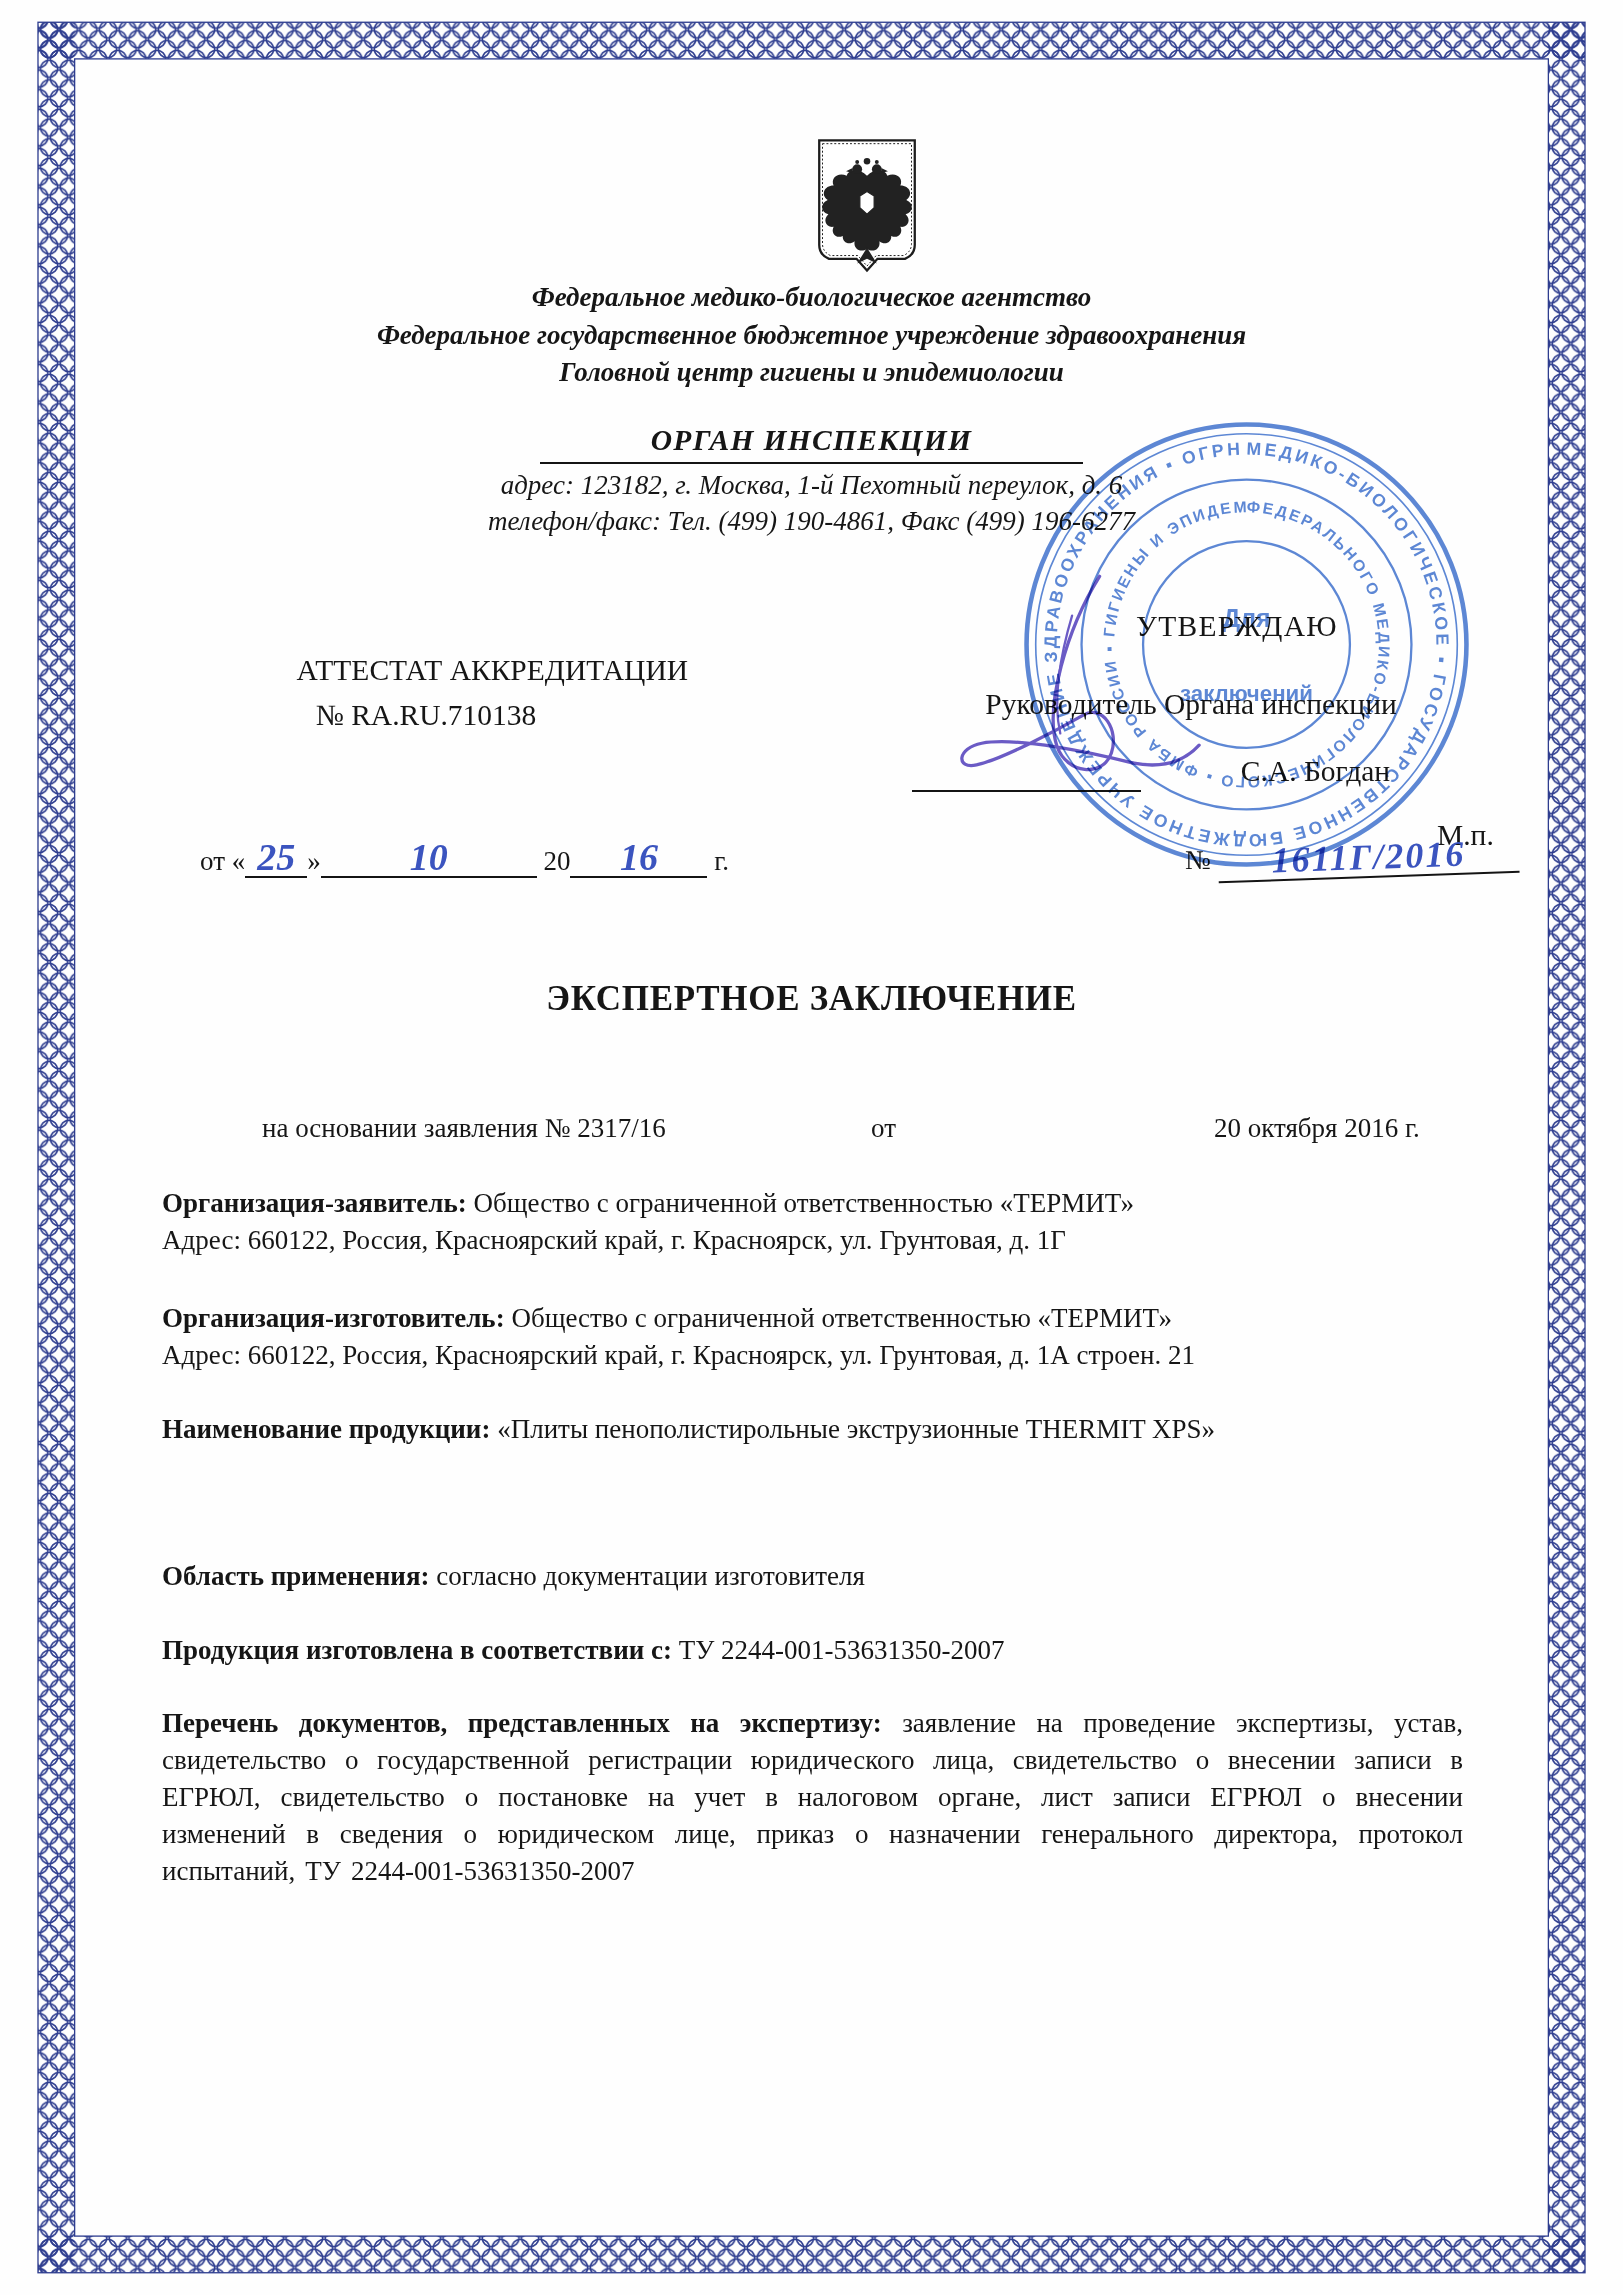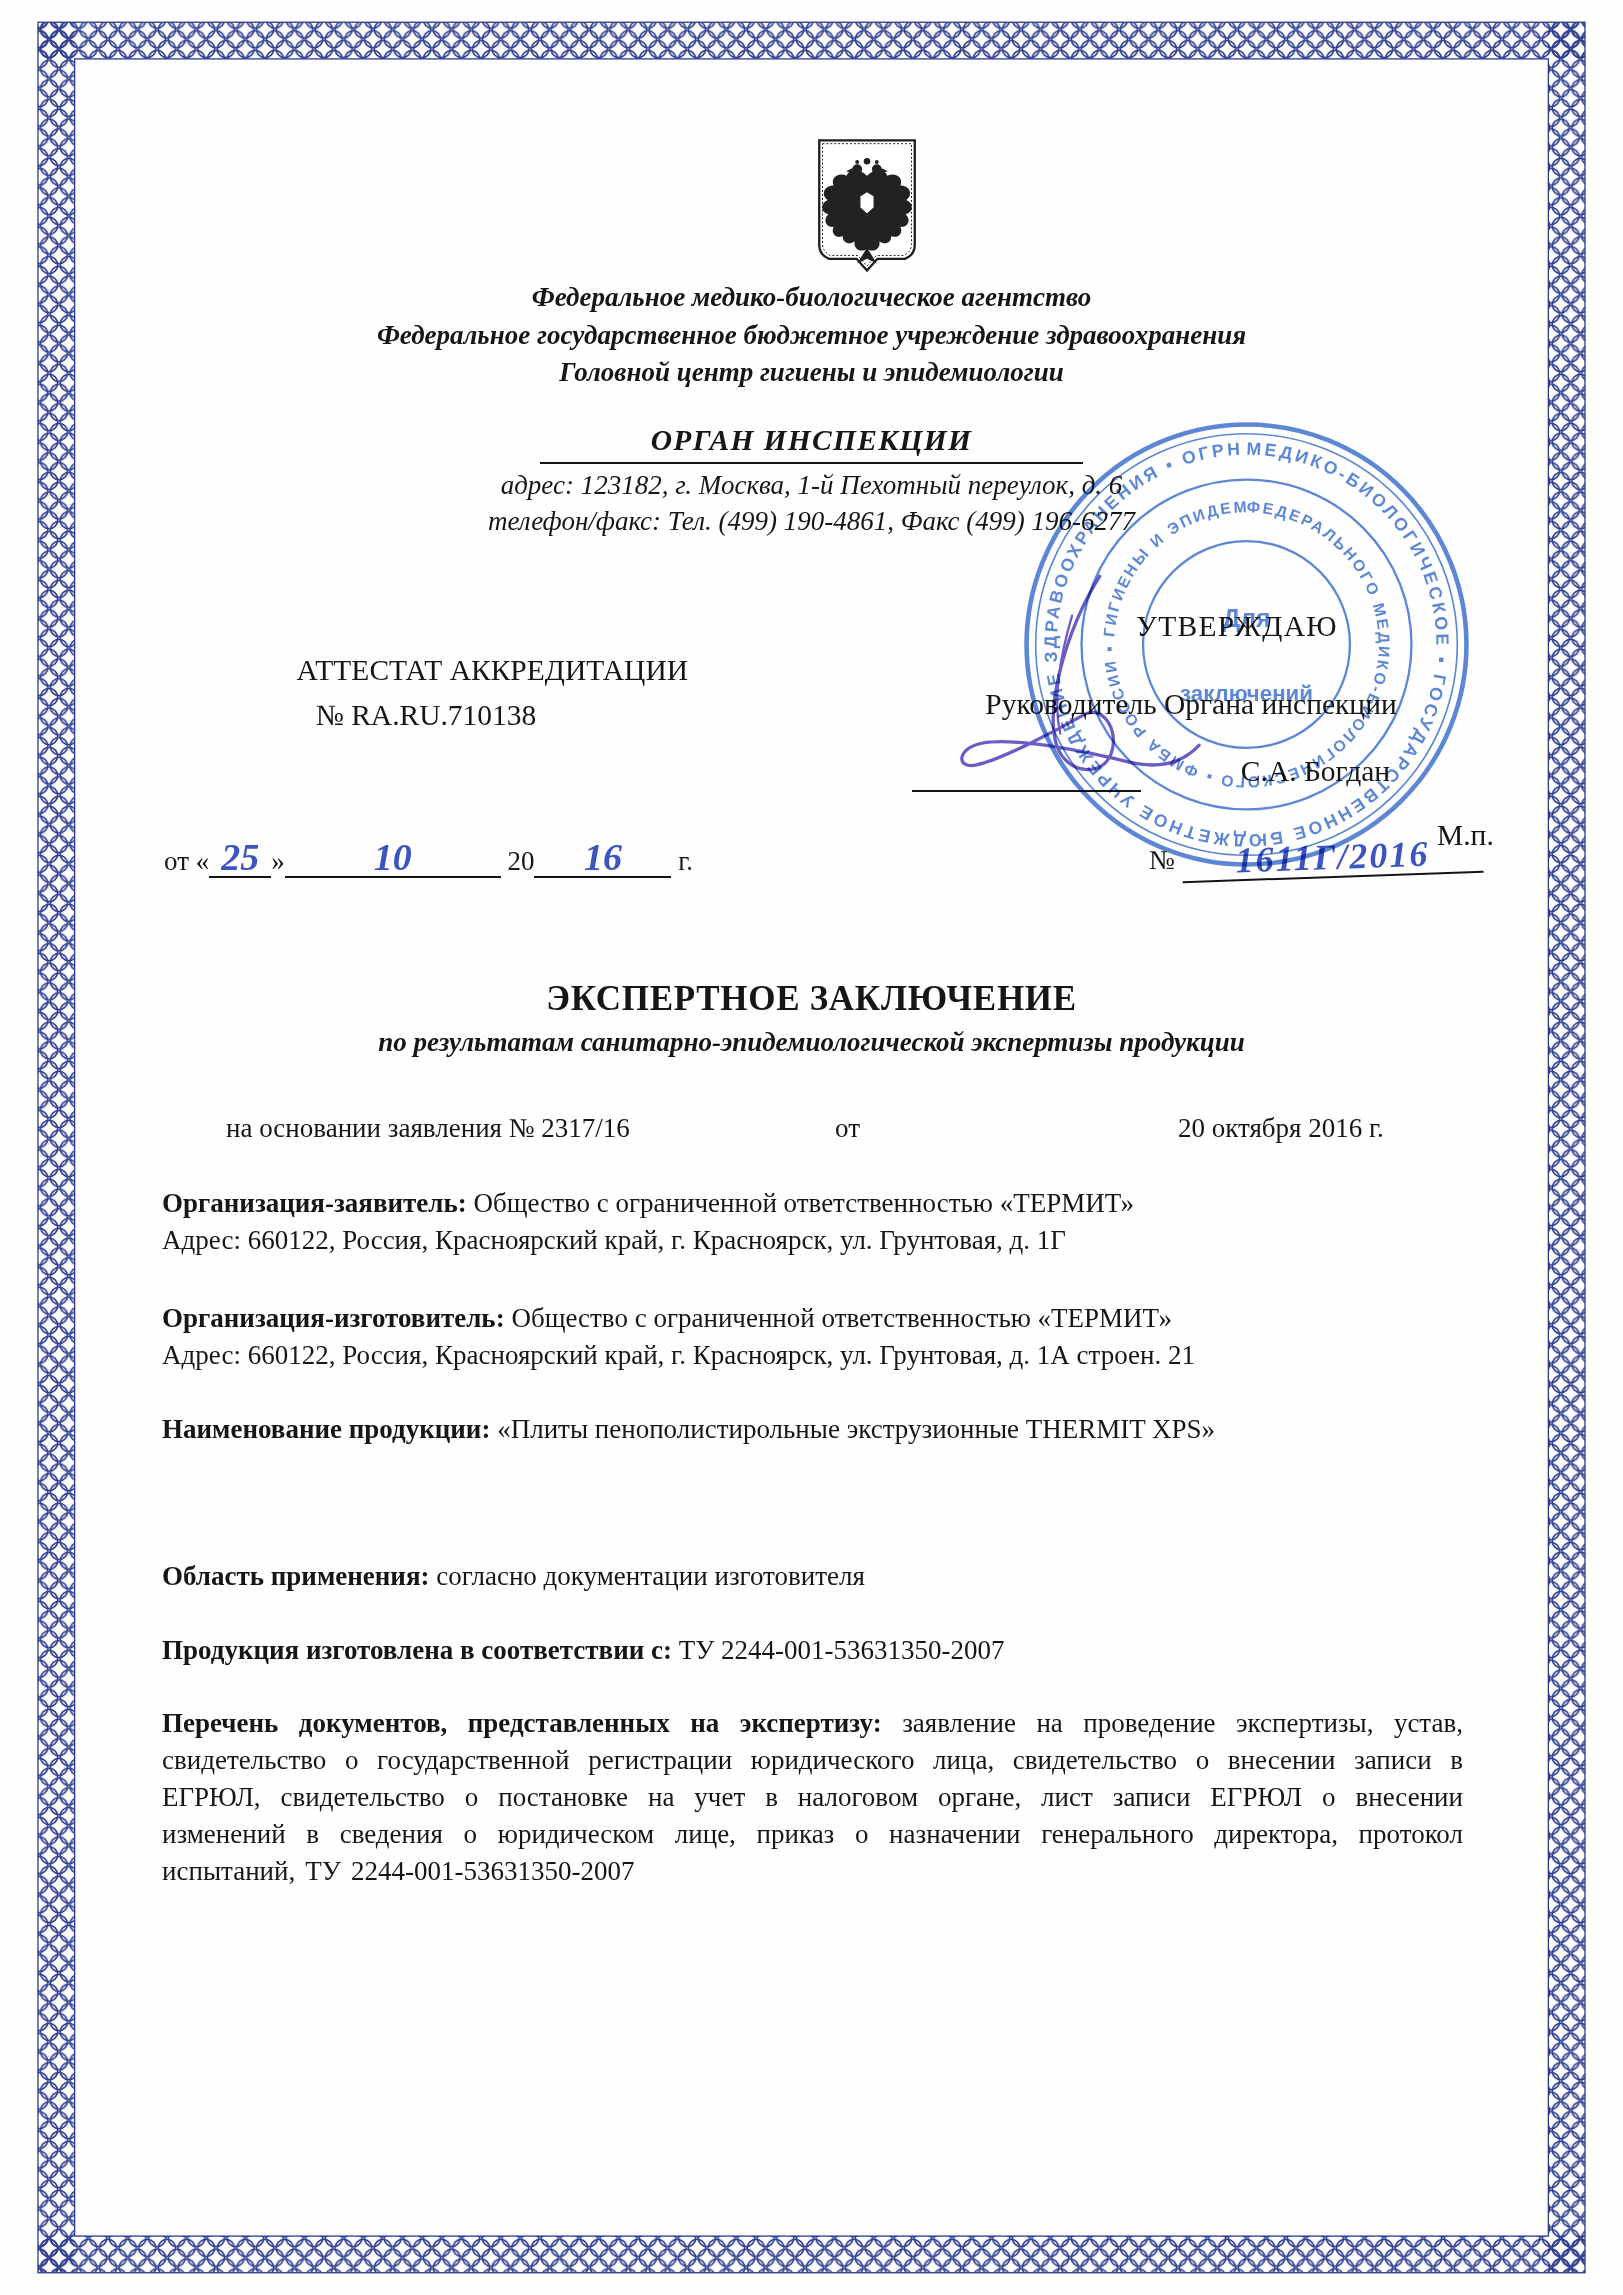--- a/index.html
+++ b/index.html
@@ -3,21 +3,21 @@
 <meta charset="utf-8">
 <style>
   html,body{margin:0;padding:0;background:#ffffff;}
   .page{position:relative;width:1623px;height:2295px;background:#fefefef5;overflow:hidden;
         font-family:"Liberation Serif","DejaVu Serif",serif;color:#161616;}
   .abs{position:absolute;}
   .ctr{left:98px;width:1427px;text-align:center;}
   .b{font-weight:bold;}
   .h40{font-size:27px;line-height:33px;font-style:italic;}
   .h44{font-size:29.5px;line-height:34px;}
-  .body41{font-size:27px;line-height:37px;}
+  .body41{font-size:27px;line-height:37px;margin-left:36px;}
   .title-main{font-size:35px;letter-spacing:0.7px;}
   .organ{display:inline-block;letter-spacing:1.3px;border-bottom:2.6px solid #141414;padding:0 111px 5.2px 111px;}
   .field{left:162px;width:1301px;font-size:27px;line-height:37px;}
   .just{text-align:justify;word-spacing:3.3px;}
   .blank{display:inline-block;border-bottom:2px solid #141414;text-align:center;}
   .hw{font-style:italic;font-weight:bold;color:#3b54bf;}
   .hw-day{font-size:38px;}
   .hw-num{font-size:36px;letter-spacing:2px;}
   .sigline{border-top:2px solid #141414;}
   svg{display:block;}
@@ -92,21 +92,20 @@
 
   <div class="abs body41" style="left:164px;top:839px;white-space:nowrap;">
     <span>от «</span><span class="blank hw hw-day" style="width:62px;">25</span><span>»</span><span class="blank hw hw-day" style="width:216px;">10</span>&nbsp;<span>20</span><span class="blank hw hw-day" style="width:137px;">16</span>&nbsp;<span>г.</span>
   </div>
 
   <div class="abs body41" style="left:1149px;top:839px;white-space:nowrap;">
     <span>№</span>&nbsp;<span class="blank hw hw-num" style="width:301px;transform:rotate(-2deg);">1611Г/2016</span>
   </div>
 
   <div class="abs ctr b title-main" style="top:979px;">ЭКСПЕРТНОЕ ЗАКЛЮЧЕНИЕ</div>
-  <div class="abs ctr b h40" style="top:1026px;">по результатам санитарно-эпидемиологической экспертизы продукции</div>
 
   <div class="abs body41" style="left:0;top:1110px;width:1623px;">
     <span class="abs" style="left:226px;white-space:nowrap;">на основании заявления № 2317/16</span>
     <span class="abs" style="left:835px;">от</span>
     <span class="abs" style="left:1178px;white-space:nowrap;">20 октября 2016 г.</span>
   </div>
 
   <div class="abs field" style="top:1185px;">
     <span class="b">Организация-заявитель:</span><span> Общество с ограниченной ответственностью «ТЕРМИТ»</span>
     <div>Адрес: 660122, Россия, Красноярский край, г. Красноярск, ул. Грунтовая, д. 1Г</div>

